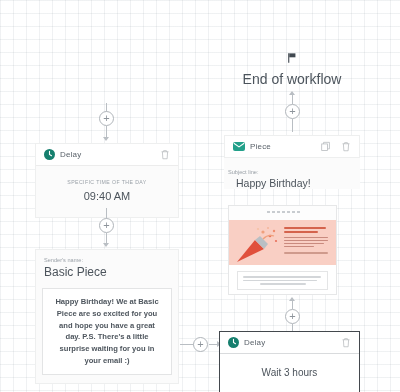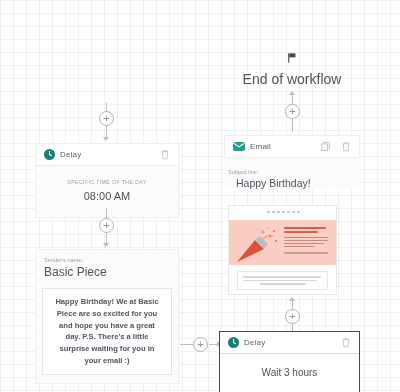--- a/index.html
+++ b/index.html
@@ -129,21 +129,21 @@
       <span class="head-actions">
         <span class="ic">
           <svg viewBox="0 0 14 16">
               <path d="M2 4h10M5 4V2.4h4V4M3.2 4l.7 10.2h6.2L10.8 4" stroke="#7b8288" stroke-width="1.1" fill="none"></path>
             </svg>
         </span>
       </span>
     </div>
     <div class="card-body" style="padding-top:13px;padding-bottom:13px;">
       <div class="lbl-caps">SPECIFIC TIME OF THE DAY</div>
-      <div class="big-val">08:00 AM</div>
+      <div class="big-val">09:40 AM</div>
     </div>
   </div>
 
   <div class="vline" style="left:106px;top:208px;height:12px;"></div>
   <div class="plus" style="left:99px;top:218px;">+</div>
   <div class="vline" style="left:106px;top:233px;height:11px;"></div>
   <div class="arrow-d" style="left:103px;top:243px;"></div>
 
   <div class="card col" id="sms-card" style="left:35px;top:249px;width:144px;">
     <div class="card-body" style="padding:7px 8px 0;">
@@ -173,21 +173,21 @@
   <div class="plus" style="left:285px;top:104px;">+</div>
   <div class="vline" style="left:292px;top:119px;height:13px;"></div>
 
   <div class="card col" id="email-card" style="left:224px;top:135px;width:136px;border:none;background:transparent;">
     <div class="card-head" style="border:1px solid #eeefef;">
       <span class="badge" style="background:#23a08a;border-radius:2px;width:12px;height:9px;">
         <svg viewBox="0 0 14 10">
             <path d="M1 1.5l6 4.2 6-4.2" stroke="#ffffff" stroke-width="1.2" fill="none"></path>
           </svg>
       </span>
-      <span class="title">Email</span>
+      <span class="title">Piece</span>
       <span class="head-actions">
         <span class="ic">
           <svg viewBox="0 0 14 14">
               <rect x="1" y="3.4" width="8" height="9.2" stroke="#7b8288" stroke-width="1.1" fill="none"></rect>
               <path d="M3.6 3.4V1.2h8.2v9.1h-2.3" stroke="#7b8288" stroke-width="1.1" fill="none"></path>
             </svg>
         </span>
         <span class="ic">
           <svg viewBox="0 0 14 16">
               <path d="M2 4h10M5 4V2.4h4V4M3.2 4l.7 10.2h6.2L10.8 4" stroke="#7b8288" stroke-width="1.1" fill="none"></path>

